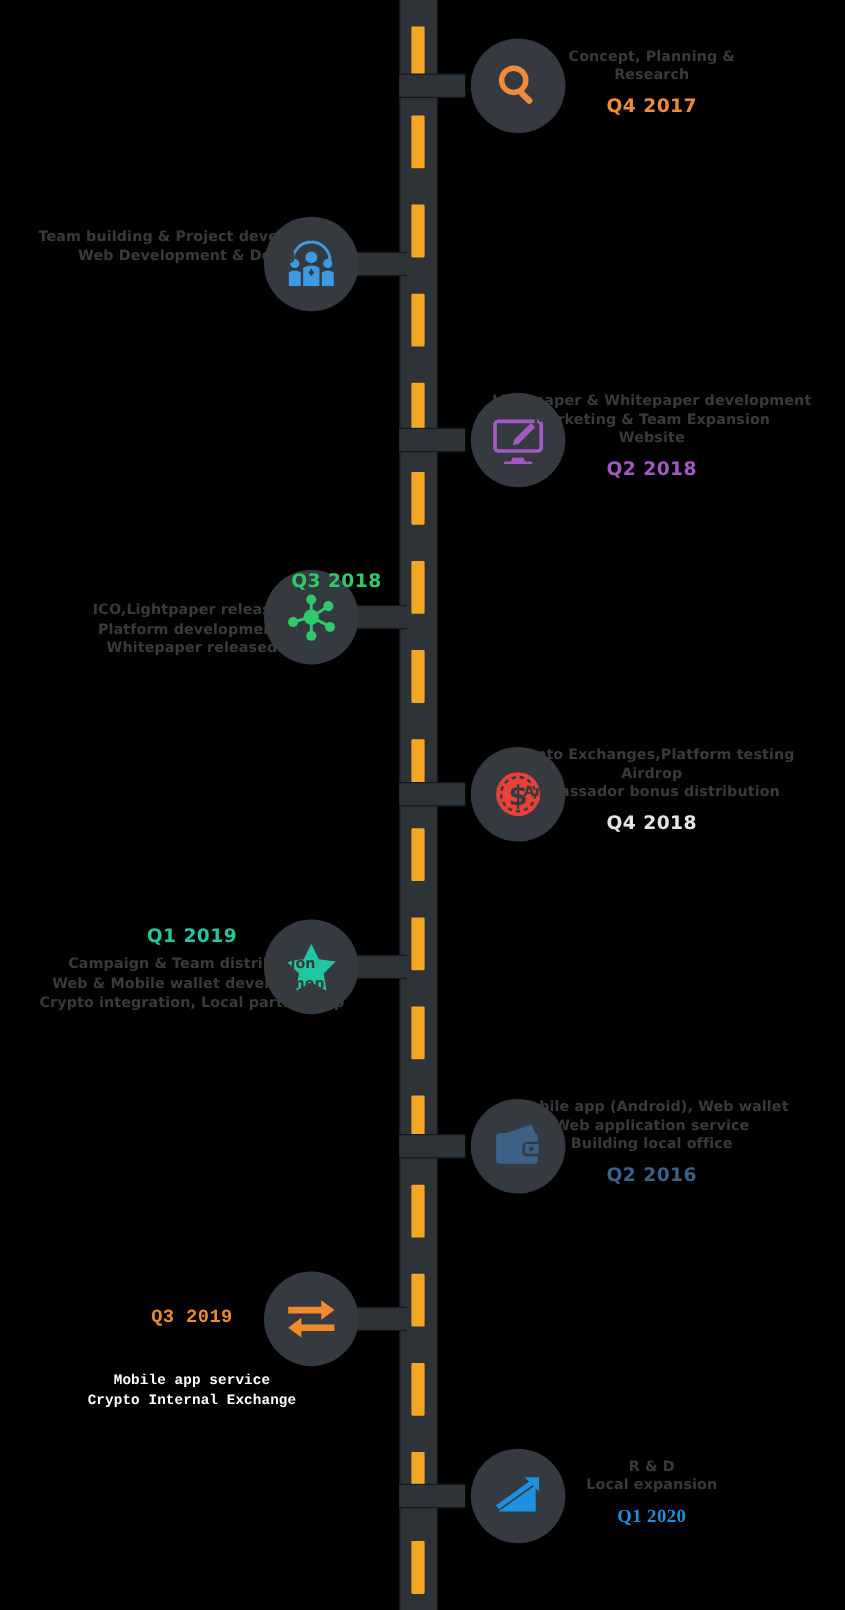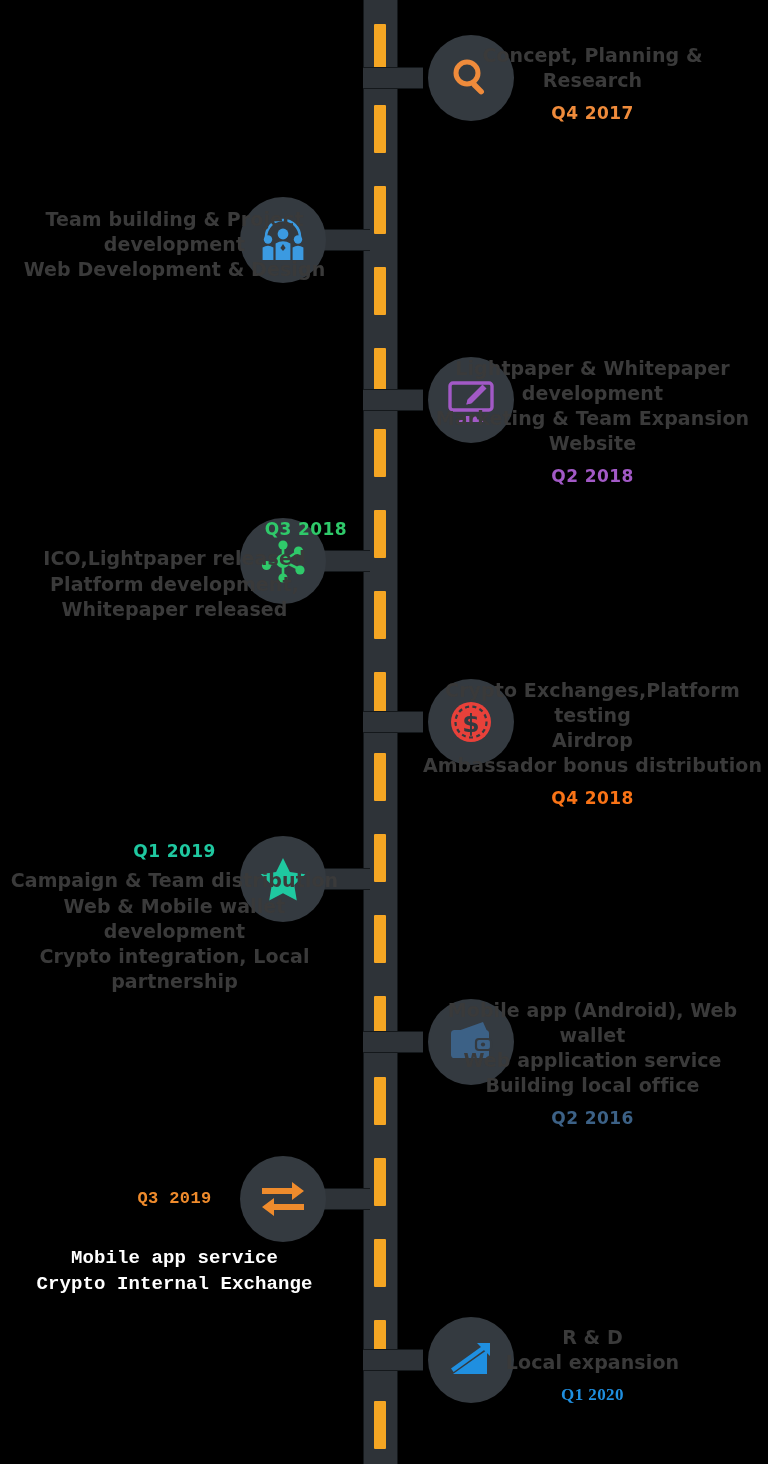--- a/index.html
+++ b/index.html
@@ -38,21 +38,21 @@
 
   
   .block{position:absolute;width:345px;text-align:center;line-height:1.32;}
   .block.left{left:2px;}
   .block.right{left:420px;}
   .qlabel{
     font-size:17px;font-weight:bold;letter-spacing:.4px;
     margin:0;padding:0;
   }
   .desc{
-    font-size:19px;font-weight:bold;color:#3a3a3a;
+    font-size:13px;font-weight:bold;color:#3a3a3a;
     margin:0;padding:0;white-space:pre-line;letter-spacing:.1px;
   }
   .gap-below-label{margin-bottom:6px;}
   .gap-above-label{margin-top:9px;}
 </style>
 </head>
 <body>
 
 <div id="stage">
 
@@ -207,21 +207,21 @@
       <div class="block left" style="top: 518px;">
         <div class="qlabel gap-below-label" style="color: rgb(47, 201, 106); text-align: right;">Q3 2018</div>
         <div class="desc" style="color: rgb(58, 58, 58);">ICO,Lightpaper released
 Platform development,
 Whitepaper  released</div>
       </div>
       <div class="block right" style="top: 677.5px;">
         <div class="desc" style="color: rgb(58, 58, 58);">Crypto Exchanges,Platform testing
 Airdrop
 Ambassador bonus distribution</div>
-        <div class="qlabel gap-above-label" style="color: #f97316;">Q4 2018</div>
+        <div class="qlabel gap-above-label" style="color: #e5e5e5;">Q4 2018</div>
       </div>
       <div class="block left" style="top: 840px;">
         <div class="qlabel gap-below-label" style="color: rgb(31, 200, 160);">Q1 2019</div>
         <div class="desc" style="color: rgb(58, 58, 58);">Campaign &amp; Team distribution
 Web &amp; Mobile wallet development
 Crypto integration, Local partnership</div>
       </div>
       <div class="block right" style="top: 997.5px;">
         <div class="desc" style="color: rgb(58, 58, 58);">Mobile app (Android), Web wallet
 Web application service

